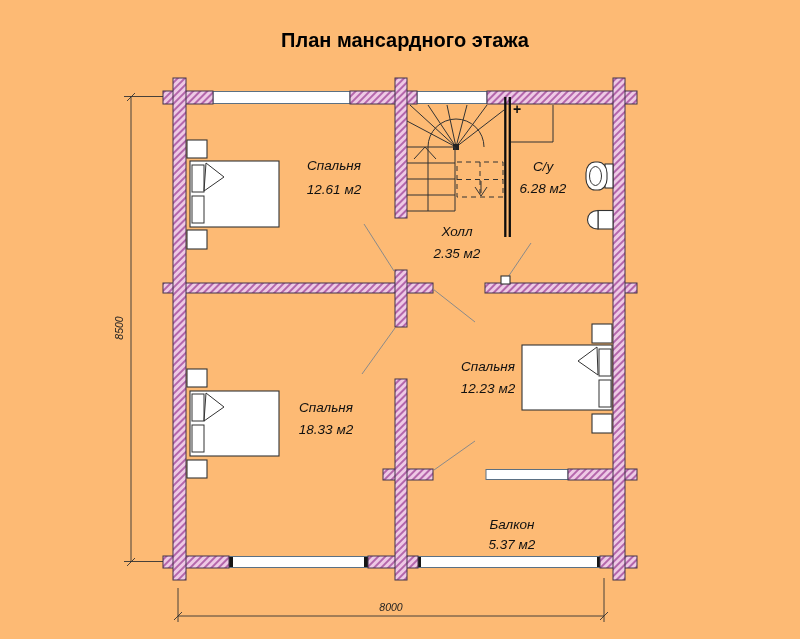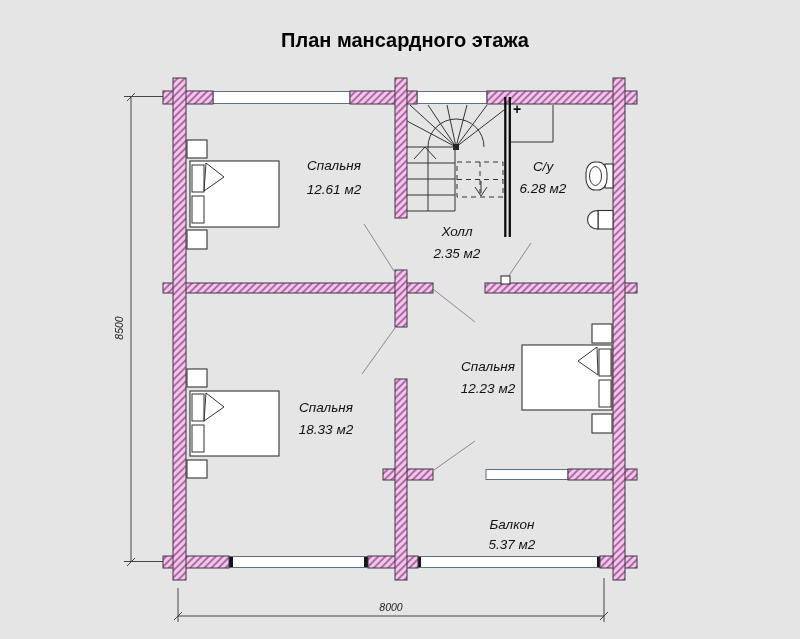--- a/index.html
+++ b/index.html
@@ -1,16 +1,16 @@
 <!DOCTYPE html>
 <html style="--wall_fill: #eec9e5; --wall_hatch: #b466ab; --wall_stroke: #43324a; --line: #333333; --door: #8a8a8a; --window_line: #5b7083;"><head>
 <meta charset="utf-8">
 <style>
   html,body{margin:0;padding:0;background:#fff;}
-  #canvas{position:relative;width:800px;height:639px;background:#e5e5e5;overflow:hidden;
+  #canvas{position:relative;width:800px;height:639px;background:#fdba74;overflow:hidden;
           font-family:"Liberation Sans",sans-serif;}
   svg{display:block;}
   .hbg{fill:var(--wall_fill,#eec9e5);}
   .hln{fill:var(--wall_hatch,#b466ab);}
   .w{fill:url(#hatch);stroke:var(--wall_stroke,#43324a);stroke-width:1;}
   .win{fill:#ffffff;stroke:var(--window_line,#5b7083);stroke-width:1;}
   .tick{fill:#161616;}
   .ln{stroke:var(--line,#333333);fill:none;stroke-width:1;}
   .lnf{fill:#ffffff;stroke:var(--line,#333333);stroke-width:1.1;}
   .dash{stroke:var(--line,#333333);fill:none;stroke-width:1;stroke-dasharray:5 4;}

